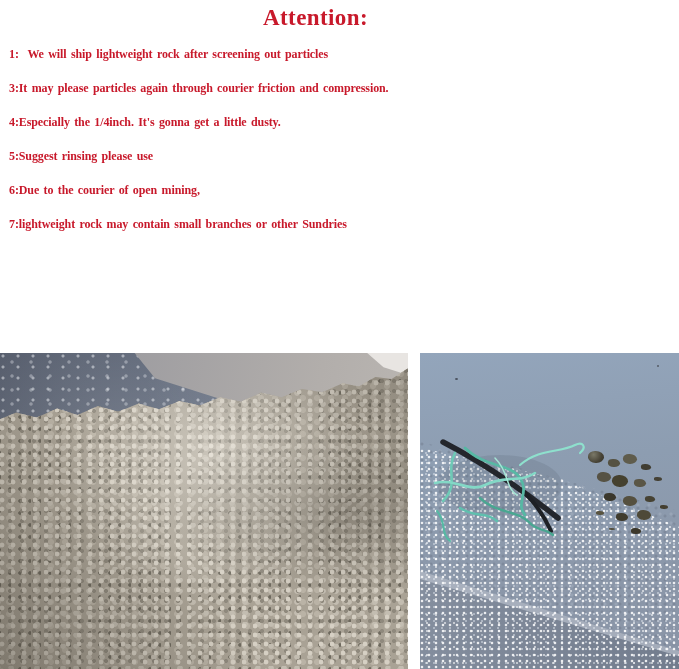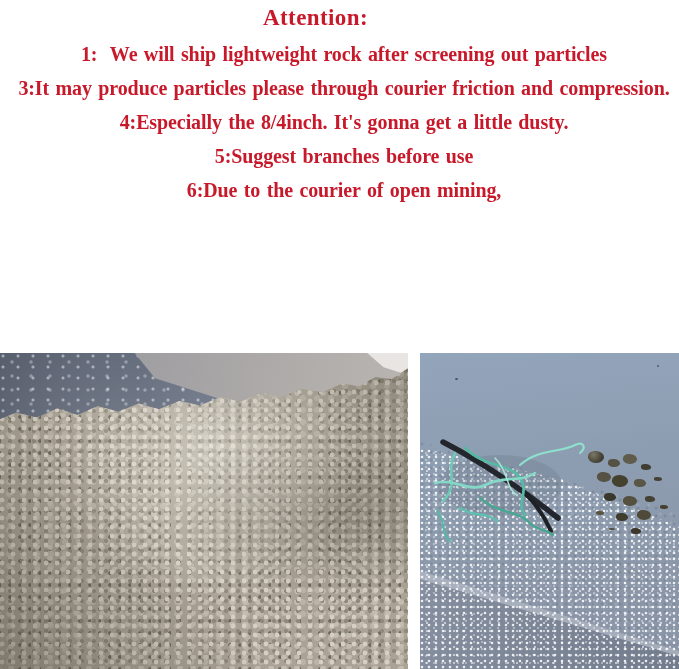--- a/index.html
+++ b/index.html
@@ -10,24 +10,23 @@
   }
   
   .notice{position:absolute;left:0;top:0;width:679px;}
   .notice h1{
     margin:3px 48px 0 0;padding:0;text-align:center;
     font-size:23px;line-height:30px;font-weight:700;letter-spacing:.4px;
     color:var(--accent,#c8192b);
   }
   .lines{margin-top:4px;padding-left:9px;}
   .lines p{
-    margin:0;font-size:20px;line-height:34px;font-weight:700;
+    margin:0;font-size:12px;line-height:34px;font-weight:700;
     letter-spacing:-.1px;word-spacing:1.5px;white-space:pre;
     color:var(--accent,#c8192b);
-    text-align:center;
   }
   
   .photos{position:absolute;left:0;top:353px;width:679px;height:316px;display:flex;}
   figure{margin:0;padding:0;position:relative;overflow:hidden;}
   .photo-left{width:408px;height:316px;margin-right:12px;}
   .photo-right{width:259px;height:316px;}
   .layer{position:absolute;inset:0;}
   
   .lp-base{
     background:
@@ -108,24 +107,25 @@
   .rp-speck-a{position:absolute;left:35px;top:25px;width:3px;height:2px;background:#4b5260;border-radius:50%;}
   .rp-speck-b{position:absolute;left:237px;top:12px;width:2px;height:2px;background:#555b66;border-radius:50%;}
 </style>
 </head>
 <body>
 
 <div class="notice">
   <h1>Attention:</h1>
   <div class="lines">
     <p>1:  We will ship lightweight rock after screening out particles</p>
-    <p>3:It may produce particles please through courier friction and compression.</p>
-    <p>4:Especially the 8/4inch. It's gonna get a little dusty.</p>
-    <p>5:Suggest branches before use</p>
+    <p>3:It may please particles again through courier friction and compression.</p>
+    <p>4:Especially the 1/4inch. It's gonna get a little dusty.</p>
+    <p>5:Suggest rinsing please use</p>
     <p>6:Due to the courier of open mining,</p>
+    <p>7:lightweight rock may contain small branches or other Sundries</p>
   </div>
 </div>
 
 <div class="photos">
 
   <figure class="photo-left" aria-label="pile of gray lightweight rock gravel">
     <div class="layer lp-base"></div>
     <div class="layer lp-dust"></div>
     <div class="layer lp-wedge"></div>
     <div class="layer lp-wall"></div>

